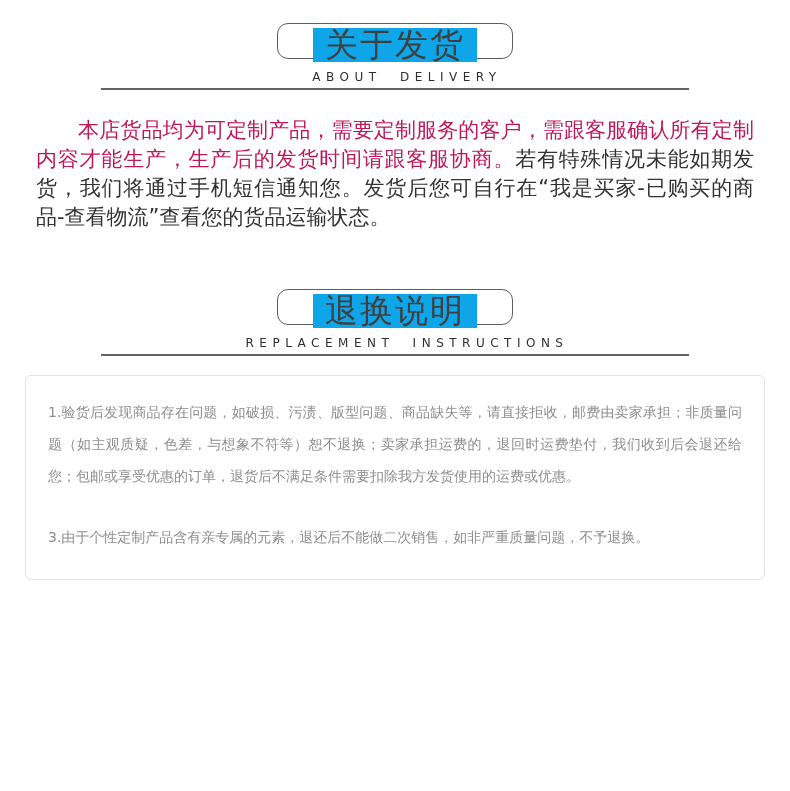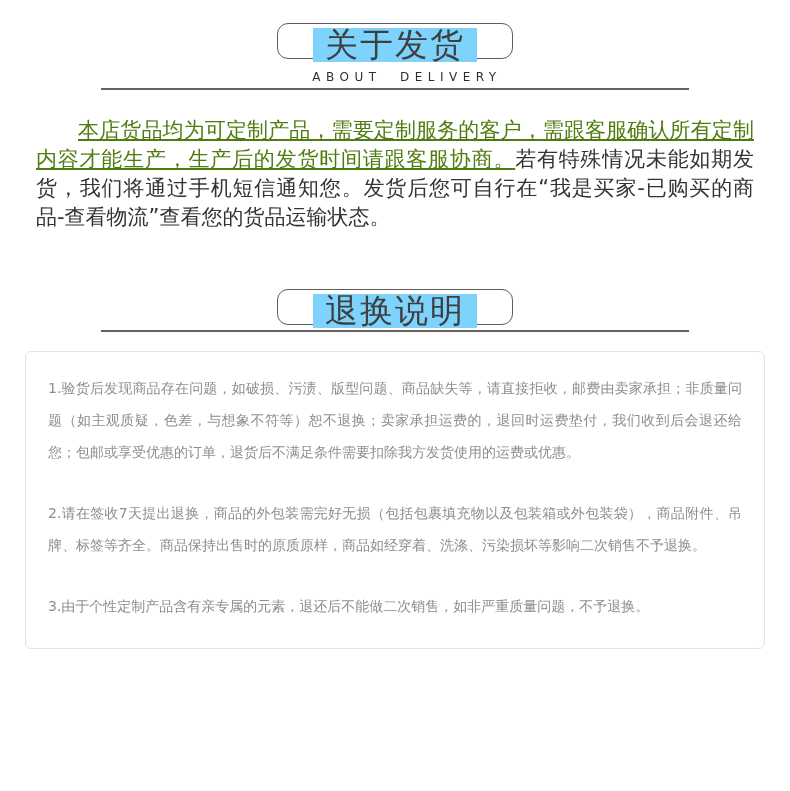--- a/index.html
+++ b/index.html
@@ -13,21 +13,21 @@
     height: 36px;
     margin: 0 auto;
     border: 1px solid #5e5e5e;
     border-radius: 11px;
   }
   .title-cn {
     position: absolute;
     left: 50%;
     top: 4px;
     transform: translateX(-50%);
-    background: #7dd3fc;
+    background: #0ea5e9;
     padding: 0 12px;
     font-size: 33px;
     line-height: 34px;
     letter-spacing: 2px;
     white-space: nowrap;
     color: #3f3f3f;
     font-weight: 400;
   }
   .title-en {
     margin-top: 12px;
@@ -49,21 +49,21 @@
   .section-replacement .title-box { margin-top: 57px; }
 
   
   .notice {
     margin: 26px 36px 0 36px;
     font-size: 21px;
     line-height: 29px;
     text-indent: 2em;
     text-align: justify;
   }
-  .notice .red-text { color: #4d7c0f; text-decoration: underline; }
+  .notice .red-text { color: #be185d; }
   .notice .dark-text { color: #333333; }
 
   
   .rules-box {
     width: 740px;
     margin: 19px auto 0;
     border: 1px solid #e2e2e2;
     border-radius: 6px;
     padding: 20px 22px 26px 22px;
     background: #ffffff;
@@ -89,22 +89,22 @@
     <div class="title-en">ABOUT DELIVERY</div>
     <div class="divider"></div>
 
     <p class="notice"><span class="red-text">本店货品均为可定制产品，需要定制服务的客户，需跟客服确认所有定制内容才能生产，生产后的发货时间请跟客服协商。</span><span class="dark-text">若有特殊情况未能如期发货，我们将通过手机短信通知您。发货后您可自行在“我是买家-已购买的商品-查看物流”查看您的货品运输状态。</span></p>
   </section>
 
   <section class="section-replacement">
     <div class="title-box">
       <span class="title-cn">退换说明</span>
     </div>
+    <div class="title-en">REPLACEMENT INSTRUCTIONS</div>
     <div class="divider"></div>
 
     <div class="rules-box">
       <p class="rule">1.验货后发现商品存在问题，如破损、污渍、版型问题、商品缺失等，请直接拒收，邮费由卖家承担；非质量问题（如主观质疑，色差，与想象不符等）恕不退换；卖家承担运费的，退回时运费垫付，我们收到后会退还给您；包邮或享受优惠的订单，退货后不满足条件需要扣除我方发货使用的运费或优惠。</p>
-      <p class="rule">2.请在签收7天提出退换，商品的外包装需完好无损（包括包裹填充物以及包装箱或外包装袋），商品附件、吊牌、标签等齐全。商品保持出售时的原质原样，商品如经穿着、洗涤、污染损坏等影响二次销售不予退换。</p>
       <p class="rule">3.由于个性定制产品含有亲专属的元素，退还后不能做二次销售，如非严重质量问题，不予退换。</p>
     </div>
   </section>
 
 </div>
 
 </body></html>

